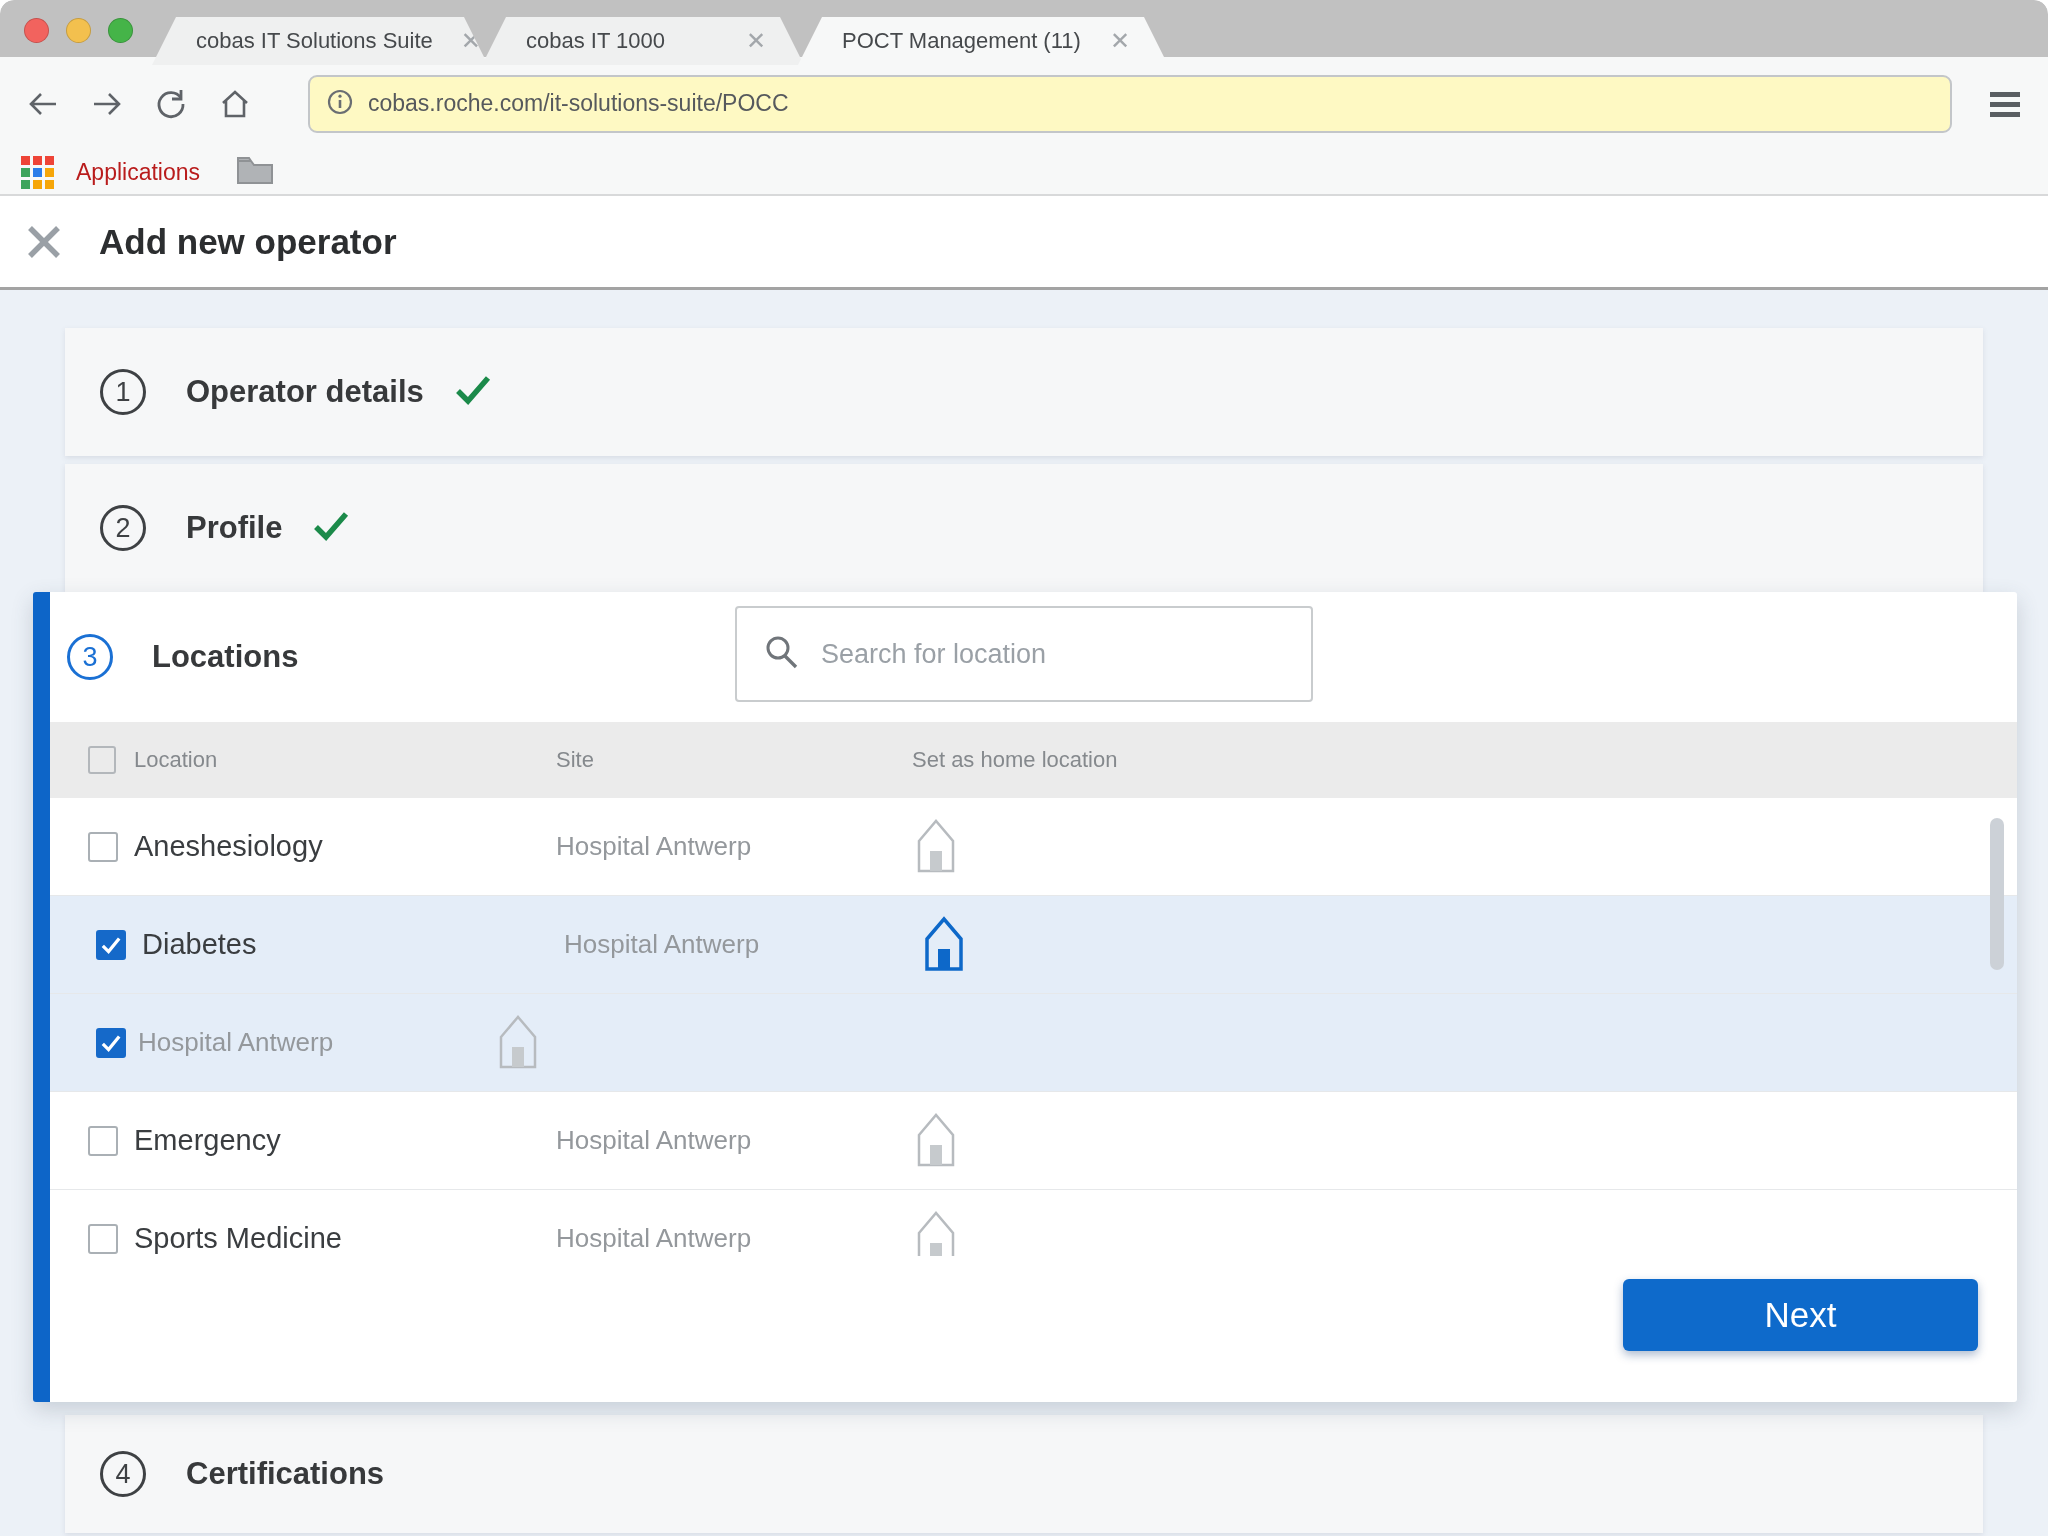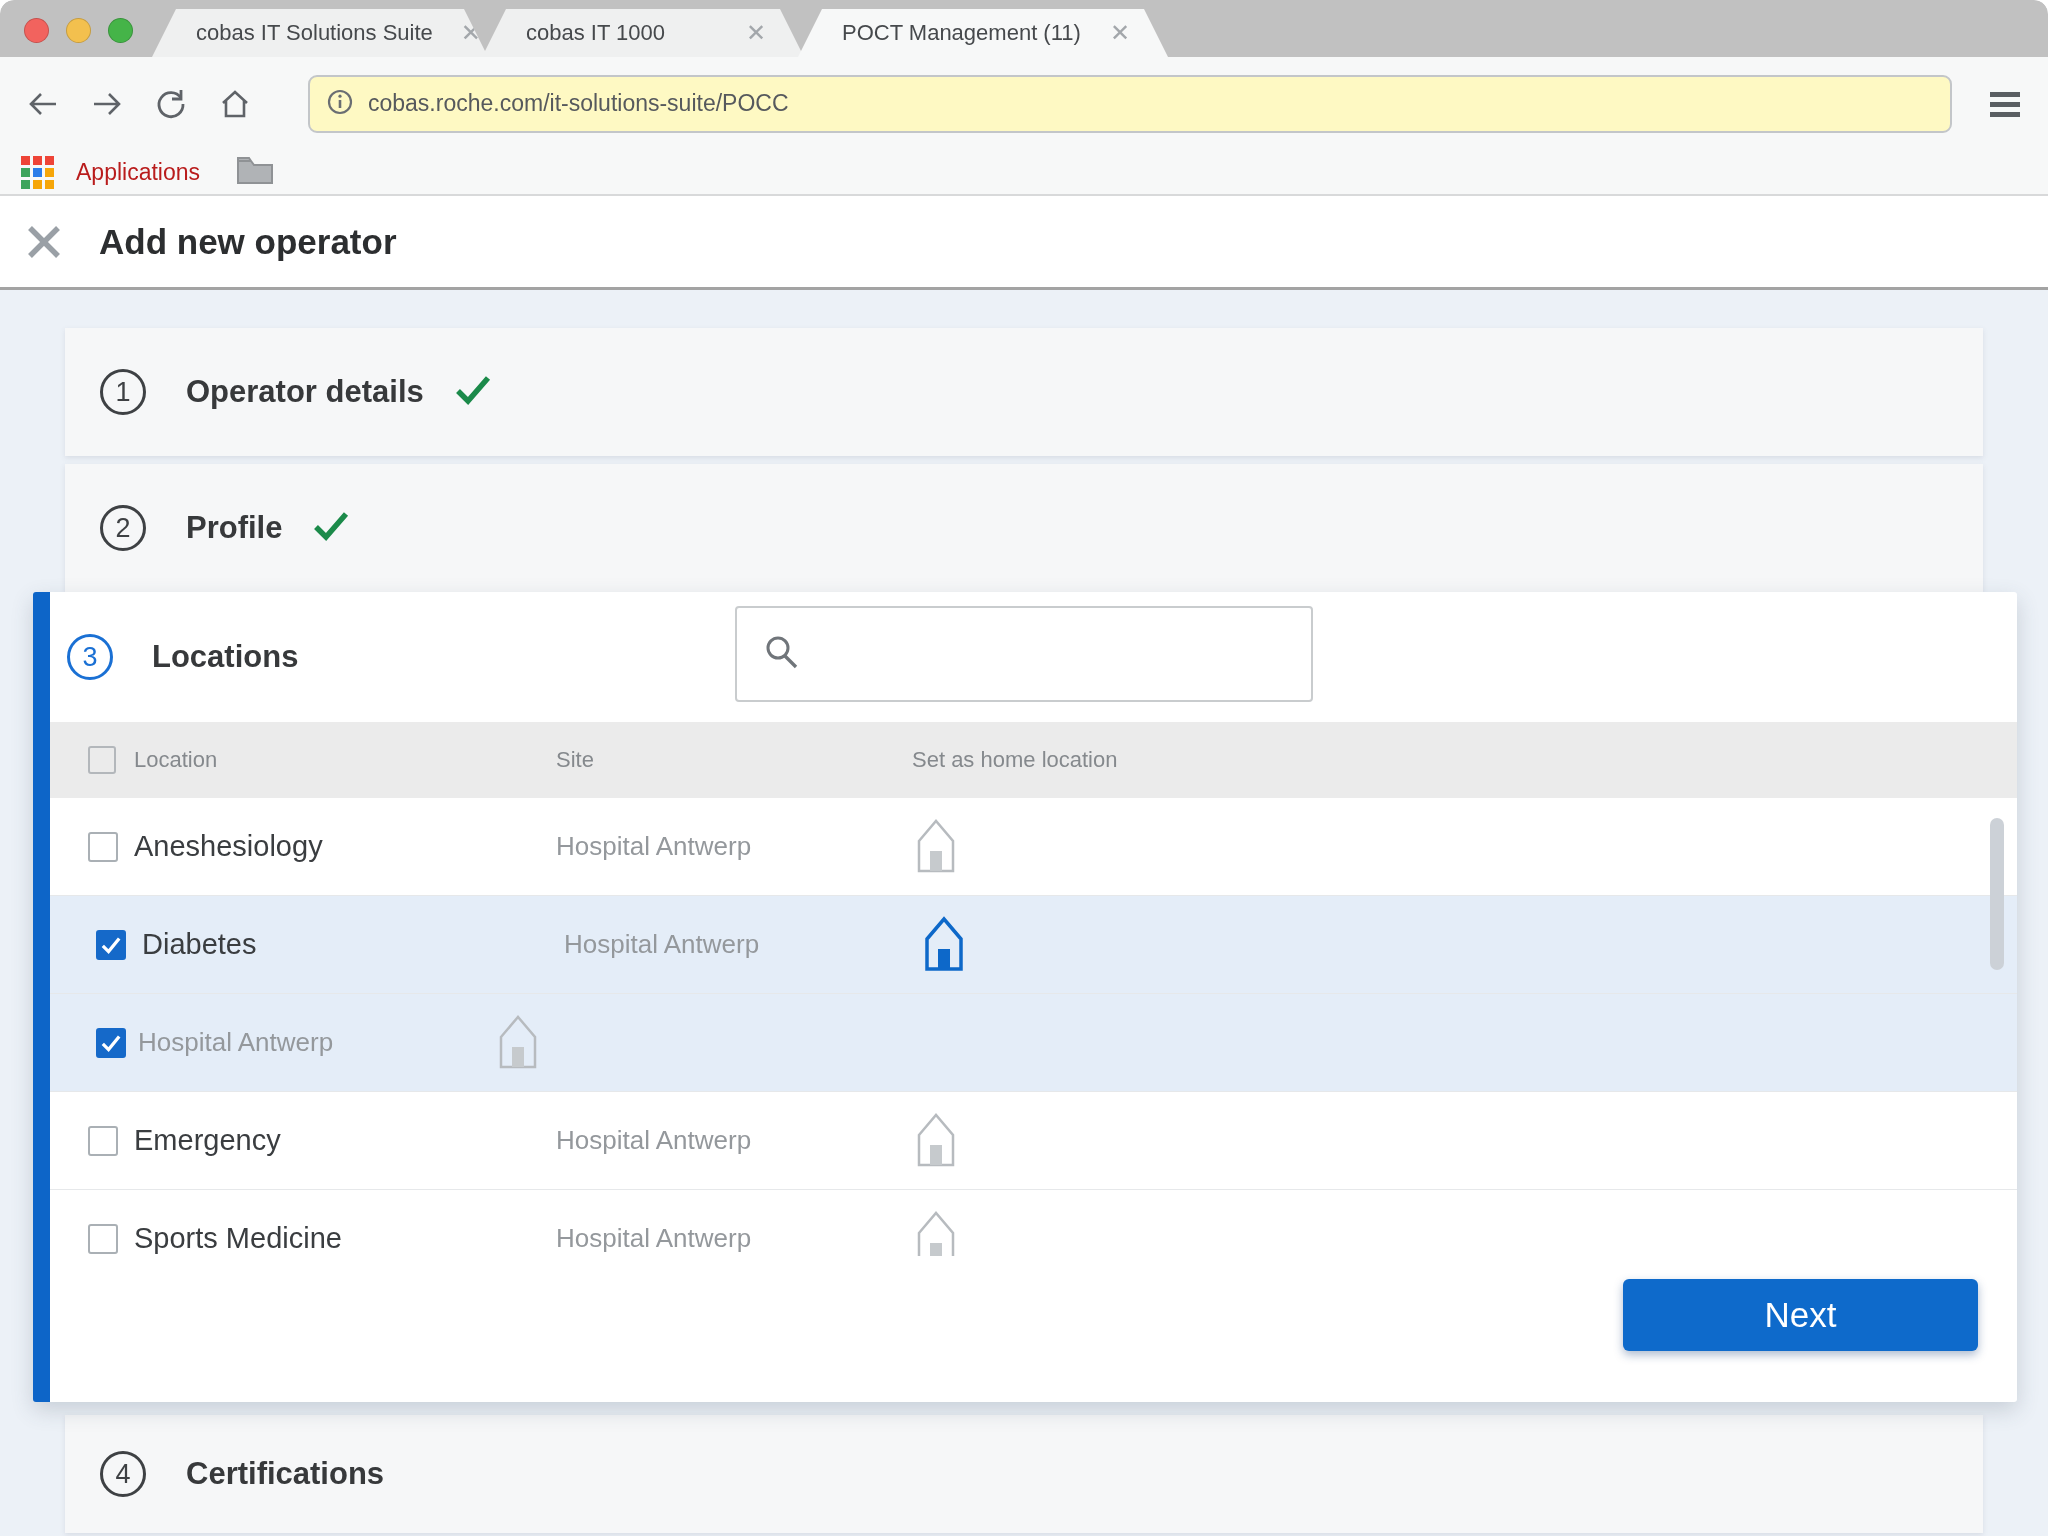--- a/index.html
+++ b/index.html
@@ -10,21 +10,21 @@
 
   
   .tabbar { position:relative; height:57px; background:#c1c1c1; flex:none;
     border-radius:14px 14px 0 0; }
   .traffic { position:absolute; left:24px; top:18px; display:flex; gap:17px; }
   .light { width:25px; height:25px; border-radius:50%; border:1px solid rgba(0,0,0,.18); }
   .light.red{ background:#f2635e; } .light.yellow{ background:#f3c04e; } .light.green{ background:#45b448; }
   .tabs { position:absolute; left:158px; bottom:0; height:48px; display:flex; }
   .tab { height:48px; display:flex; align-items:center; justify-content:space-between;
     padding:0 38px 0 44px; background:#eff0f0; margin-left:-6px;
-    clip-path:polygon(24px 0, calc(100% - 24px) 0, 100% 100%, 0 100%); cursor:default; }
+    clip-path:polygon(24px 0, calc(100% - 24px) 0, 100% 100%, 0 100%); cursor:default;margin-top:8px; }
   .tab.active { background:#f7f8f8; z-index:2; }
   .tab-label { font-size:22px; color:#46494c; white-space:nowrap; }
   .tab-close { font-size:24px; color:#a3a7ab; margin-left:28px; line-height:1; }
   .t1{ width:336px; } .t2{ width:322px; } .t3{ width:370px; }
 
   
   .toolbar { height:93px; background:#f7f8f8; display:flex; align-items:center;
     padding:0 26px; flex:none; }
   .navicons { display:flex; align-items:center; gap:30px; }
   .icon-btn svg { display:block; }
@@ -236,20 +236,21 @@
       <div class="panel-head">
         <span class="step-circle blue">3</span>
         <span class="step-label">Locations</span>
         <div class="searchbox">
           <span>
             <svg width="36" height="36" viewBox="0 0 36 36">
                 <circle cx="15" cy="14" r="10" fill="none" stroke="#70757a" stroke-width="3"></circle>
                 <line x1="22" y1="22" x2="33" y2="33" stroke="#70757a" stroke-width="3.4"></line>
               </svg>
           </span>
+          <input class="search-input" type="text" placeholder="Search for location" style="">
         </div>
       </div>
 
       <div class="thead">
         <span class="col-check">
           <span class="cb header-cb">
             
           </span>
         </span>
         <span class="col-name">Location</span>

